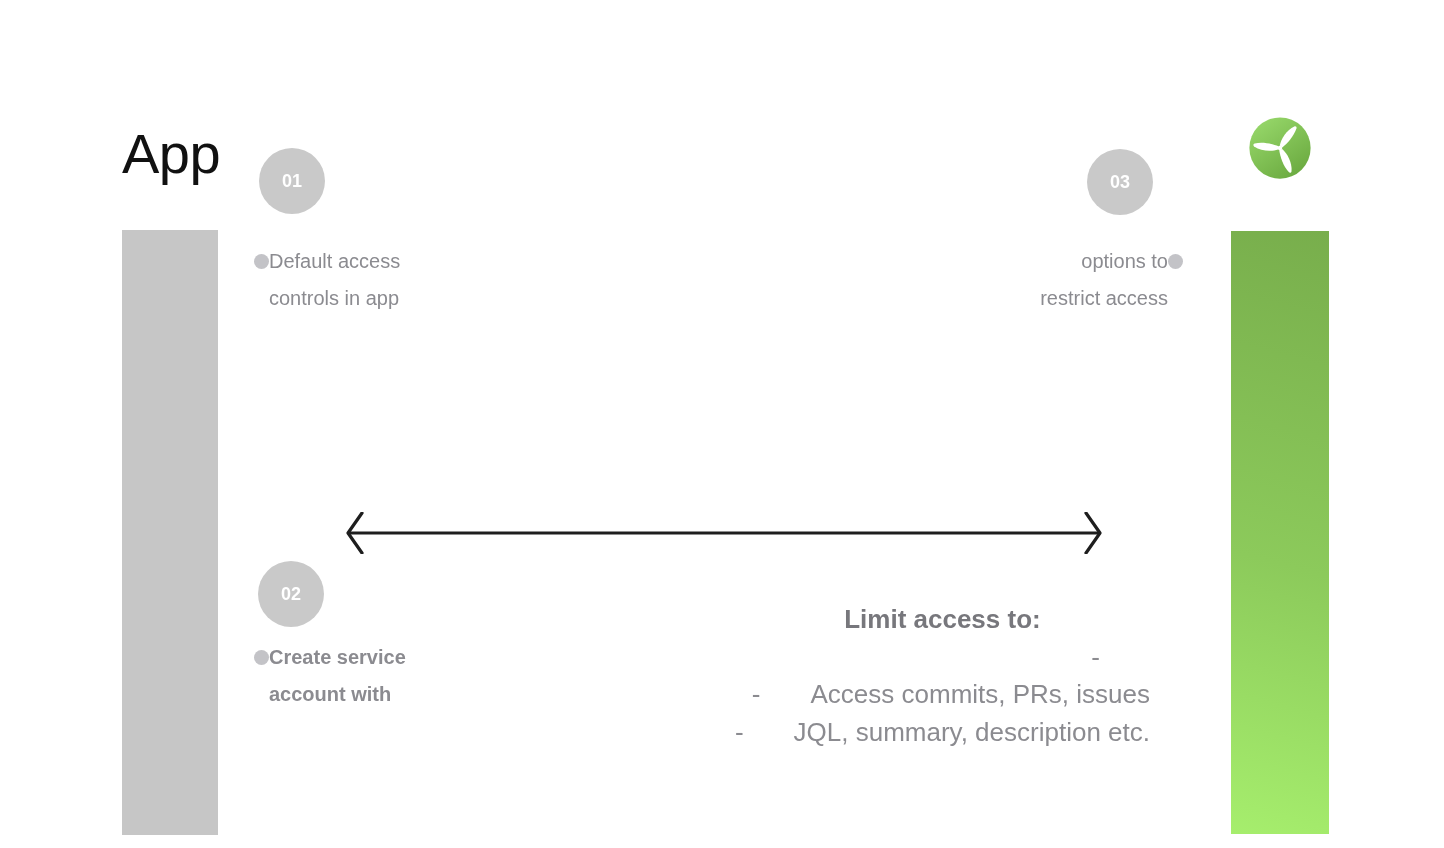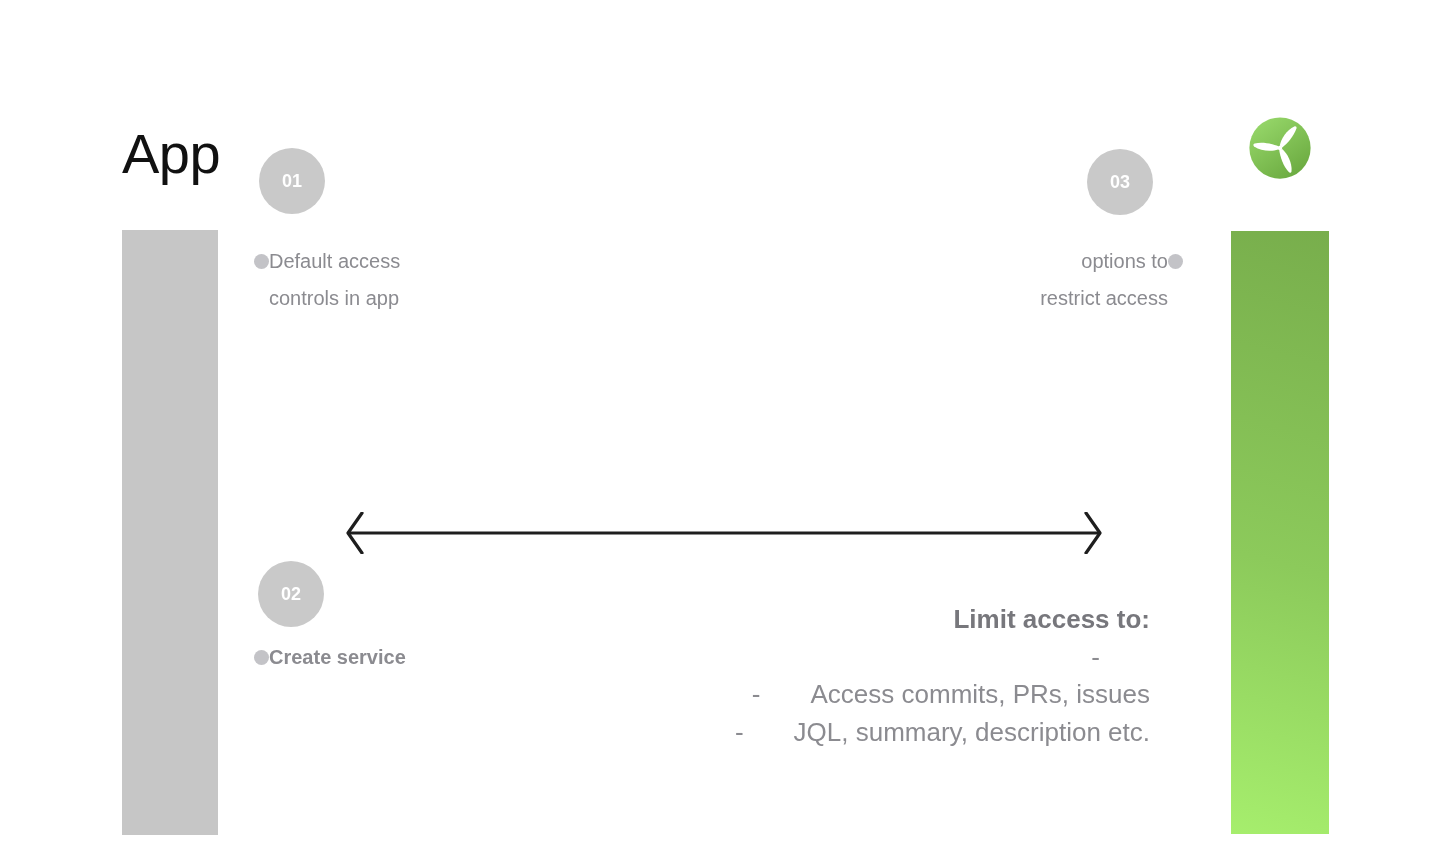--- a/index.html
+++ b/index.html
@@ -85,21 +85,21 @@
     position:absolute;
     left:344px; top:512px;
     display:block;
   }
   .limit-block {
     position:absolute;
     right:294px; top:601px;
     font-size:26px;
     line-height:37.5px;
     color:var(--body-text);
-    text-align:right;
+    text-align:center;
   }
   .limit-heading {
     font-weight:700;
     color:var(--heading-text);
   }
   .limit-row {
     display:flex;
     justify-content:flex-end;
     white-space:nowrap;
   }
@@ -148,20 +148,21 @@
     <div class="lines">
       <div>Default access</div>
       <div>controls in app</div>
     </div>
   </div>
 
   <div class="step-text step-2">
     <span class="bullet"></span>
     <div class="lines">
       <div>Create service</div>
+      <div>account with</div>
     </div>
   </div>
 
   <div class="step-text step-3">
     <div class="lines">
       <div>options to</div>
       <div>restrict access</div>
     </div>
     <span class="bullet"></span>
   </div>

